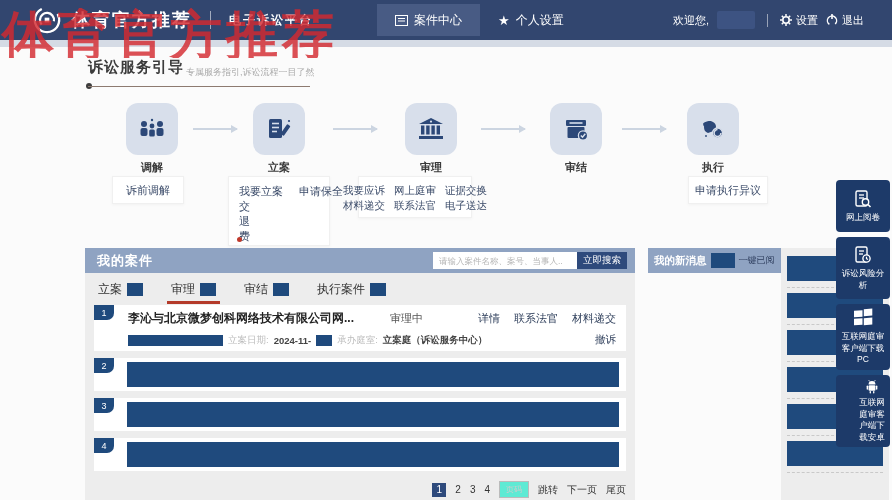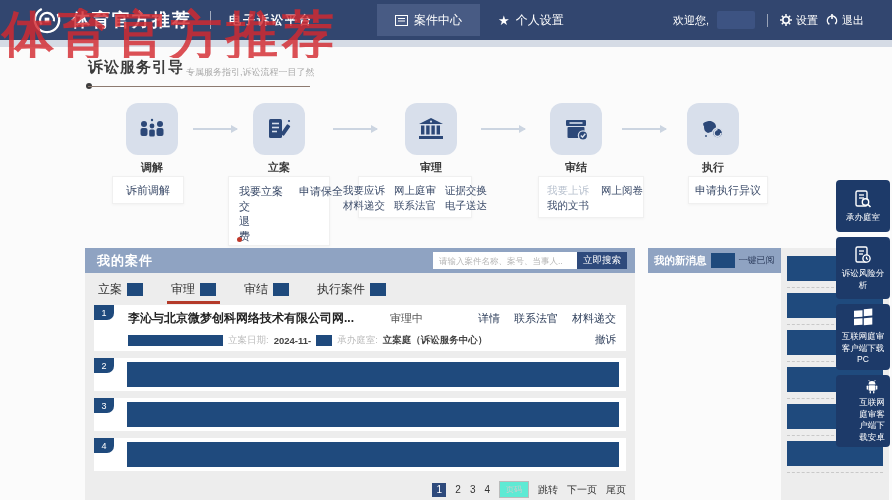--- a/index.html
+++ b/index.html
@@ -277,29 +277,20 @@
       <span class="qlink">网上庭审</span>
       <span class="qlink">证据交换</span>
     </div>
     <div class="lrow">
       <span class="qlink">材料递交</span>
       <span class="qlink">联系法官</span>
       <span class="qlink">电子送达</span>
     </div>
   </div>
 
-  <div class="link-card lc-clo">
-    <div class="lrow">
-      <span class="qlink muted-link">我要上诉</span>
-      <span class="qlink">网上阅卷</span>
-    </div>
-    <div class="lrow">
-      <span class="qlink">我的文书</span>
-    </div>
-  </div>
 
   <div class="link-card lc-exe">
     <span class="qlink">申请执行异议</span>
   </div>
 
   <div class="cases-panel">
     <div class="panel-head">
       <span class="panel-title">我的案件</span>
       <input class="search-input" placeholder="请输入案件名称、案号、当事人.." style="">
       <button class="search-btn">立即搜索</button>
@@ -401,21 +392,21 @@
   </div>
 
   <div class="tool-btn tb1">
     <svg width="20" height="20" viewBox="0 0 20 20">
       <rect x="3" y="2" width="11" height="15" rx="1.5" fill="none" stroke="#fff" stroke-width="1.4"></rect>
       <line x1="6" y1="6" x2="11" y2="6" stroke="#fff" stroke-width="1.3"></line>
       <line x1="6" y1="9" x2="11" y2="9" stroke="#fff" stroke-width="1.3"></line>
       <circle cx="12.5" cy="13" r="3.2" fill="#1d3a69" stroke="#fff" stroke-width="1.4"></circle>
       <line x1="15" y1="15.5" x2="17.5" y2="18" stroke="#fff" stroke-width="1.6"></line>
     </svg>
-    <span>承办庭室</span>
+    <span>网上阅卷</span>
   </div>
   <div class="tool-btn tb2">
     <svg width="20" height="20" viewBox="0 0 20 20">
       <rect x="3" y="2" width="11" height="15" rx="1.5" fill="none" stroke="#fff" stroke-width="1.4"></rect>
       <line x1="6" y1="6" x2="11" y2="6" stroke="#fff" stroke-width="1.3"></line>
       <line x1="6" y1="9" x2="10" y2="9" stroke="#fff" stroke-width="1.3"></line>
       <circle cx="13.5" cy="13.5" r="3.6" fill="#1d3a69" stroke="#fff" stroke-width="1.4"></circle>
       <polyline points="13.5,11.7 13.5,13.7 15,14.6" fill="none" stroke="#fff" stroke-width="1.2"></polyline>
     </svg>
     <span>诉讼风险分析</span>

